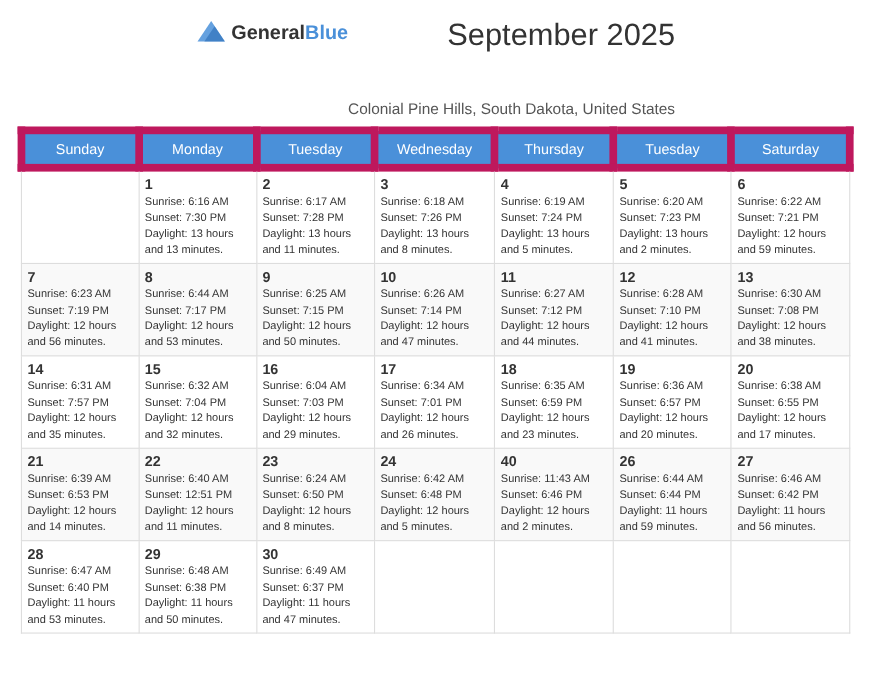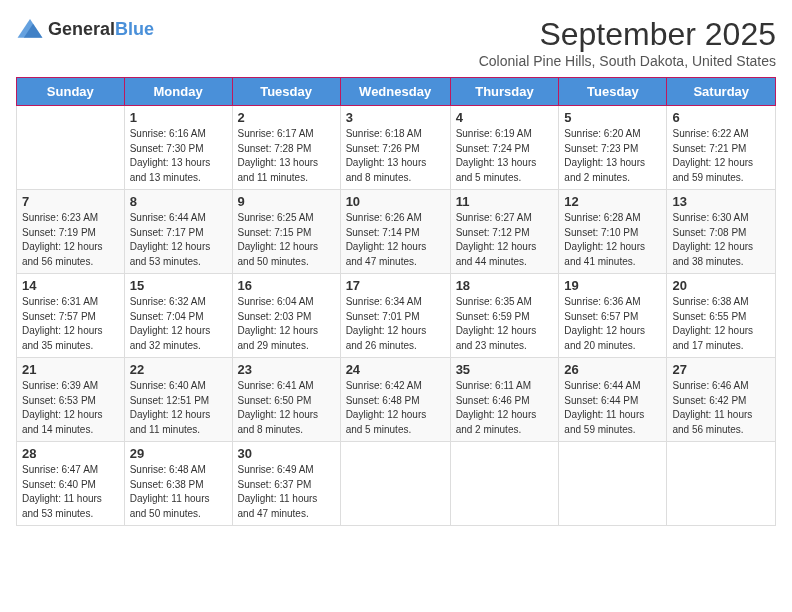--- a/index.html
+++ b/index.html
@@ -6,21 +6,21 @@
     body {
       font-family: Arial, sans-serif;
       background: #fff;
       width: 792px;
       min-height: 612px;
       padding: 16px;
     }
     .header {
       display: flex;
       align-items: flex-start;
-      justify-content: space-between;
+      justify-content: center;
       margin-bottom: 4px;
     }
     .logo {
       display: flex;
       align-items: center;
       gap: 4px;
     }
     .logo-text-general {
       font-size: 18px;
       font-weight: bold;
@@ -34,41 +34,42 @@
       line-height: 1.1;
     }
     .logo-icon {
       width: 28px;
       height: 28px;
     }
     .title-area {
       text-align: right;
     }
     .month-title {
-      font-size: 32px;
+      font-size: 28px;
       color: #333;
       font-weight: normal;
     }
     .location {
       font-size: 14px;
       color: #555;
+      margin-top: 43px;
     }
     table {
       width: 100%;
       border-collapse: collapse;
       margin-top: 8px;
     }
     thead tr th {
       background-color: #4a90d9;
       color: #fff;
       font-size: 13px;
-      font-weight: bold;
+      font-weight: normal;
       padding: 6px 4px;
       text-align: center;
-      border: 1px solid #be185d;
+      border: 7px solid #be185d;
     }
     tbody tr td {
       vertical-align: top;
       border: 1px solid #ddd;
       padding: 4px 5px;
       font-size: 10.5px;
       color: #333;
       min-height: 80px;
       width: 113px;
     }
@@ -184,21 +185,21 @@
         <td>
           <span class="day-number">14</span>
           <div class="day-info"><span>Sunrise: 6:31 AM</span><br><span>Sunset: 7:57 PM</span><br><span>Daylight: 12 hours</span><br><span>and 35 minutes.</span></div>
         </td>
         <td>
           <span class="day-number">15</span>
           <div class="day-info"><span>Sunrise: 6:32 AM</span><br><span>Sunset: 7:04 PM</span><br><span>Daylight: 12 hours</span><br><span>and 32 minutes.</span></div>
         </td>
         <td>
           <span class="day-number">16</span>
-          <div class="day-info"><span>Sunrise: 6:04 AM</span><br><span>Sunset: 2:03 PM</span><br><span>Daylight: 12 hours</span><br><span>and 29 minutes.</span></div>
+          <div class="day-info"><span>Sunrise: 6:04 AM</span><br><span>Sunset: 7:03 PM</span><br><span>Daylight: 12 hours</span><br><span>and 29 minutes.</span></div>
         </td>
         <td>
           <span class="day-number">17</span>
           <div class="day-info"><span>Sunrise: 6:34 AM</span><br><span>Sunset: 7:01 PM</span><br><span>Daylight: 12 hours</span><br><span>and 26 minutes.</span></div>
         </td>
         <td>
           <span class="day-number">18</span>
           <div class="day-info"><span>Sunrise: 6:35 AM</span><br><span>Sunset: 6:59 PM</span><br><span>Daylight: 12 hours</span><br><span>and 23 minutes.</span></div>
         </td>
         <td>
@@ -214,29 +215,29 @@
         <td>
           <span class="day-number">21</span>
           <div class="day-info"><span>Sunrise: 6:39 AM</span><br><span>Sunset: 6:53 PM</span><br><span>Daylight: 12 hours</span><br><span>and 14 minutes.</span></div>
         </td>
         <td>
           <span class="day-number">22</span>
           <div class="day-info"><span>Sunrise: 6:40 AM</span><br><span>Sunset: 12:51 PM</span><br><span>Daylight: 12 hours</span><br><span>and 11 minutes.</span></div>
         </td>
         <td>
           <span class="day-number">23</span>
-          <div class="day-info"><span>Sunrise: 6:41 AM</span><br><span>Sunset: 6:50 PM</span><br><span>Daylight: 12 hours</span><br><span>and 8 minutes.</span></div>
+          <div class="day-info"><span>Sunrise: 6:24 AM</span><br><span>Sunset: 6:50 PM</span><br><span>Daylight: 12 hours</span><br><span>and 8 minutes.</span></div>
         </td>
         <td>
           <span class="day-number">24</span>
           <div class="day-info"><span>Sunrise: 6:42 AM</span><br><span>Sunset: 6:48 PM</span><br><span>Daylight: 12 hours</span><br><span>and 5 minutes.</span></div>
         </td>
         <td>
-          <span class="day-number">35</span>
-          <div class="day-info"><span>Sunrise: 6:11 AM</span><br><span>Sunset: 6:46 PM</span><br><span>Daylight: 12 hours</span><br><span>and 2 minutes.</span></div>
+          <span class="day-number">40</span>
+          <div class="day-info"><span>Sunrise: 11:43 AM</span><br><span>Sunset: 6:46 PM</span><br><span>Daylight: 12 hours</span><br><span>and 2 minutes.</span></div>
         </td>
         <td>
           <span class="day-number">26</span>
           <div class="day-info"><span>Sunrise: 6:44 AM</span><br><span>Sunset: 6:44 PM</span><br><span>Daylight: 11 hours</span><br><span>and 59 minutes.</span></div>
         </td>
         <td>
           <span class="day-number">27</span>
           <div class="day-info"><span>Sunrise: 6:46 AM</span><br><span>Sunset: 6:42 PM</span><br><span>Daylight: 11 hours</span><br><span>and 56 minutes.</span></div>
         </td>
       </tr>

